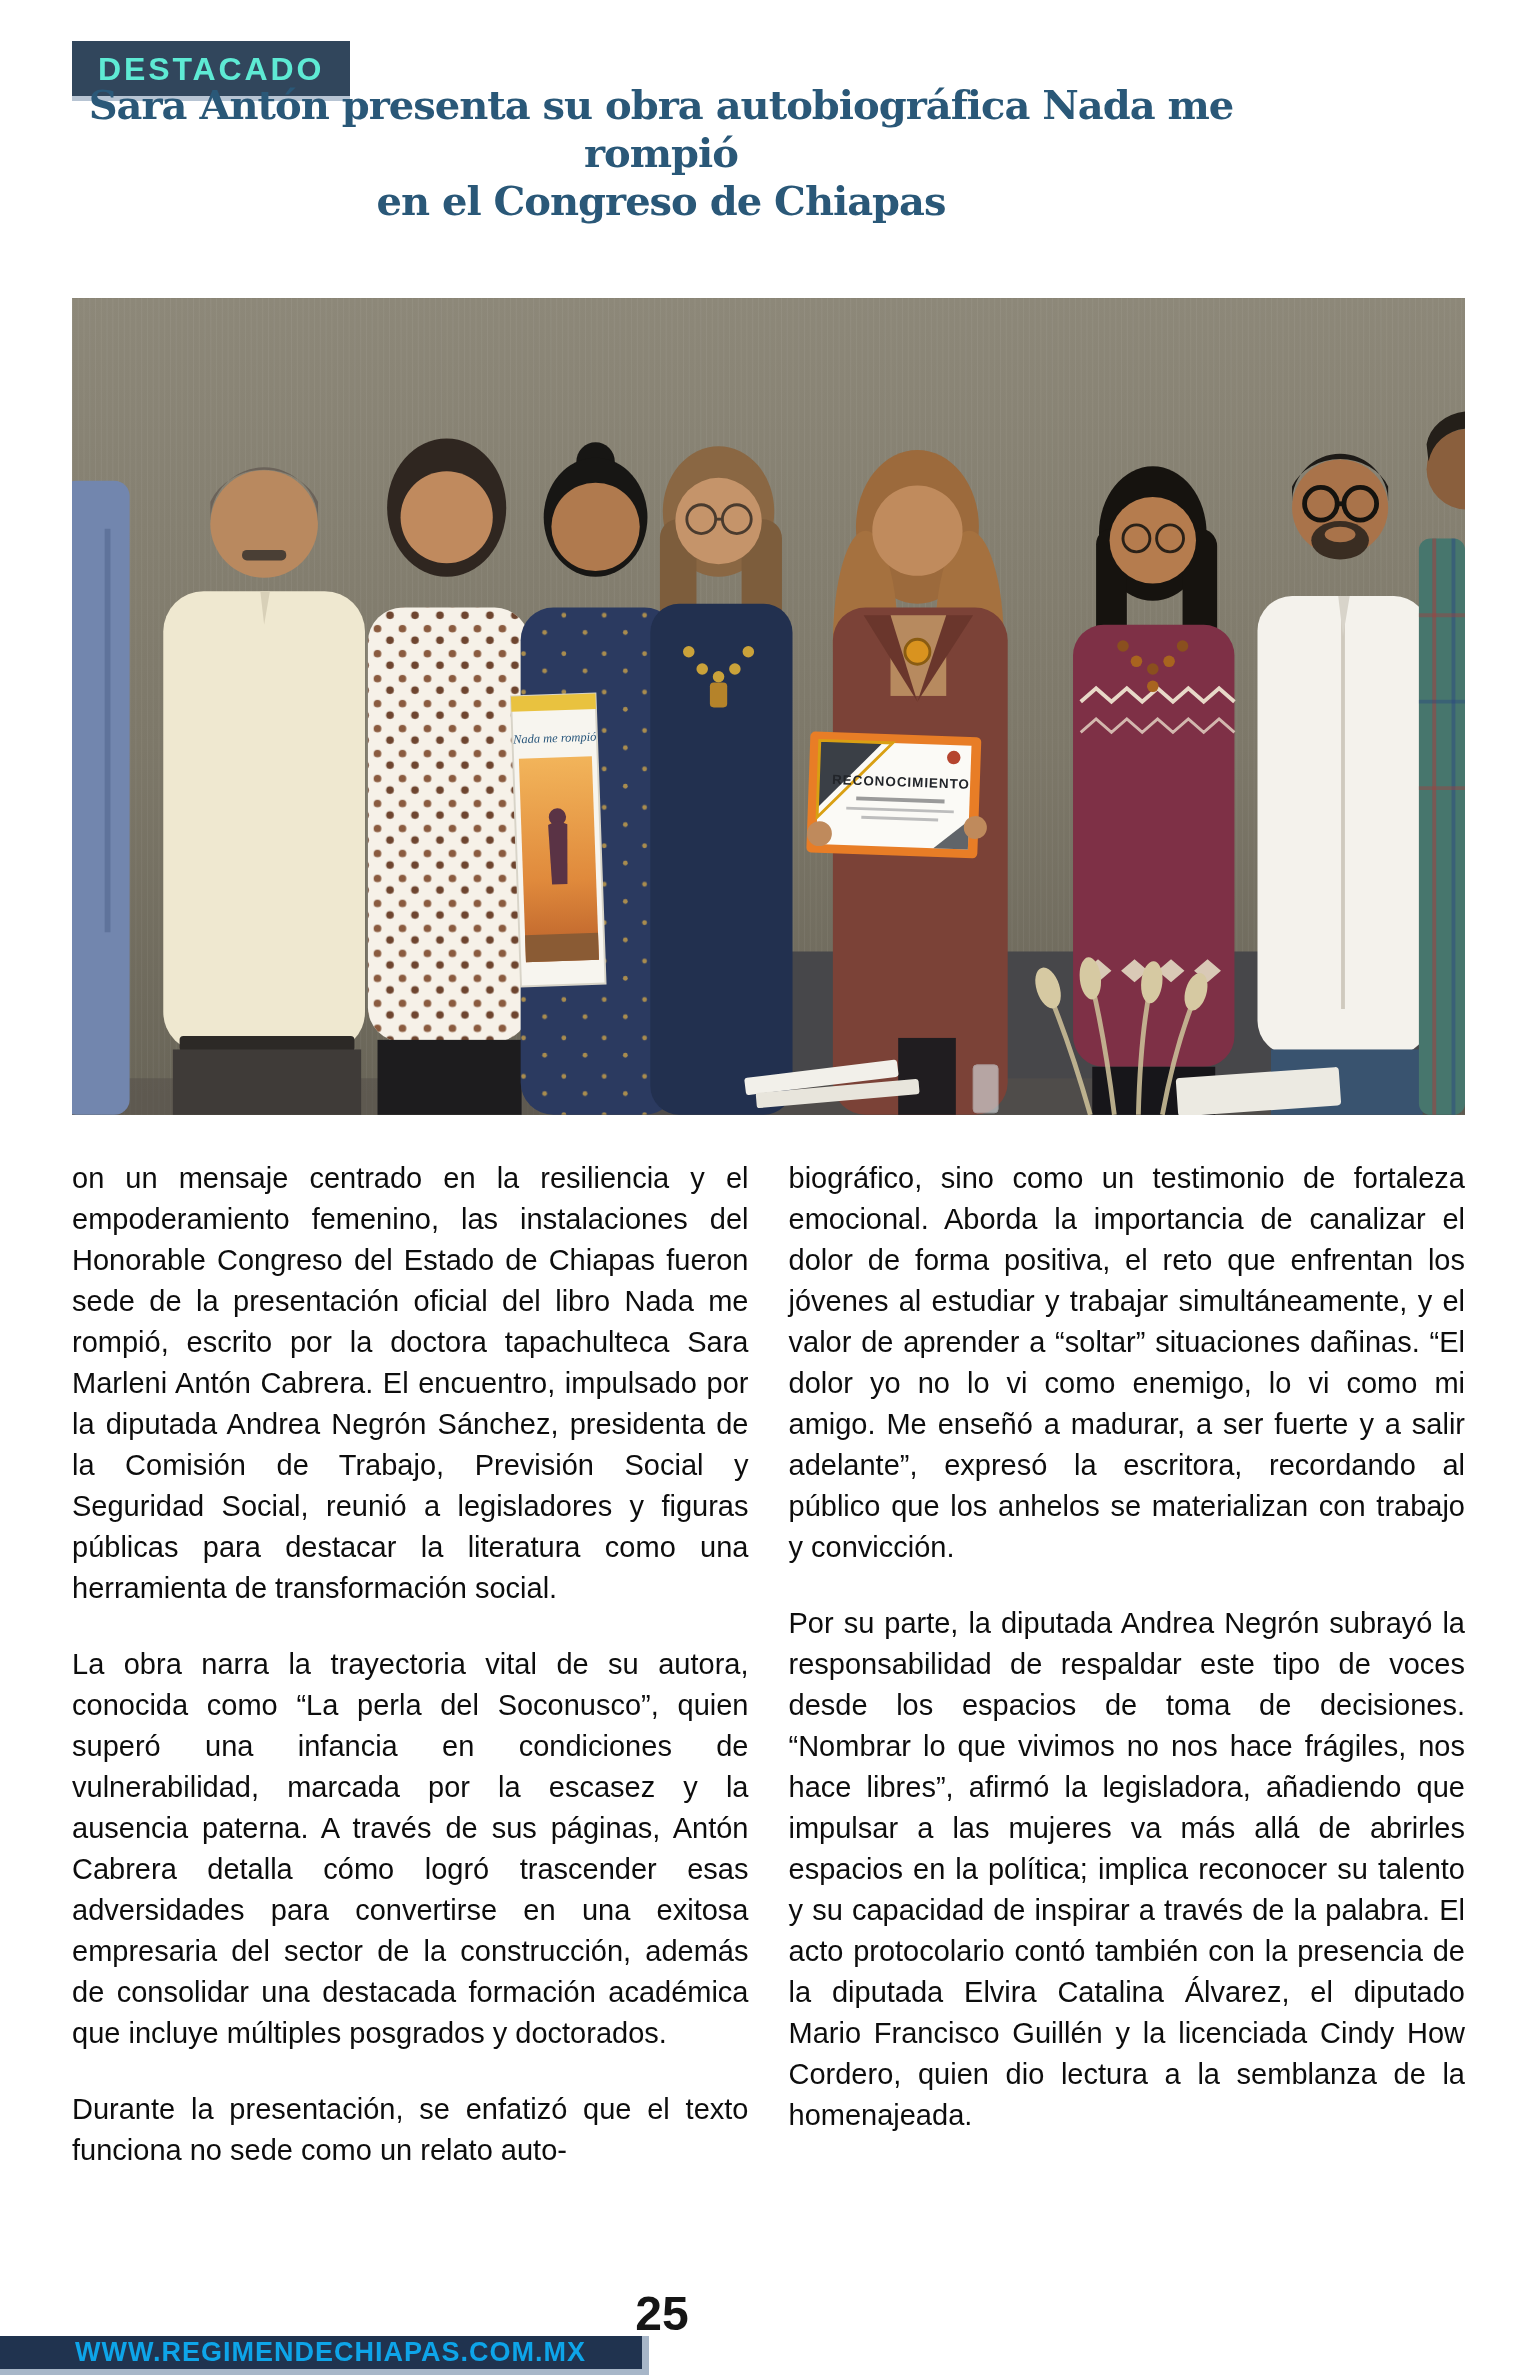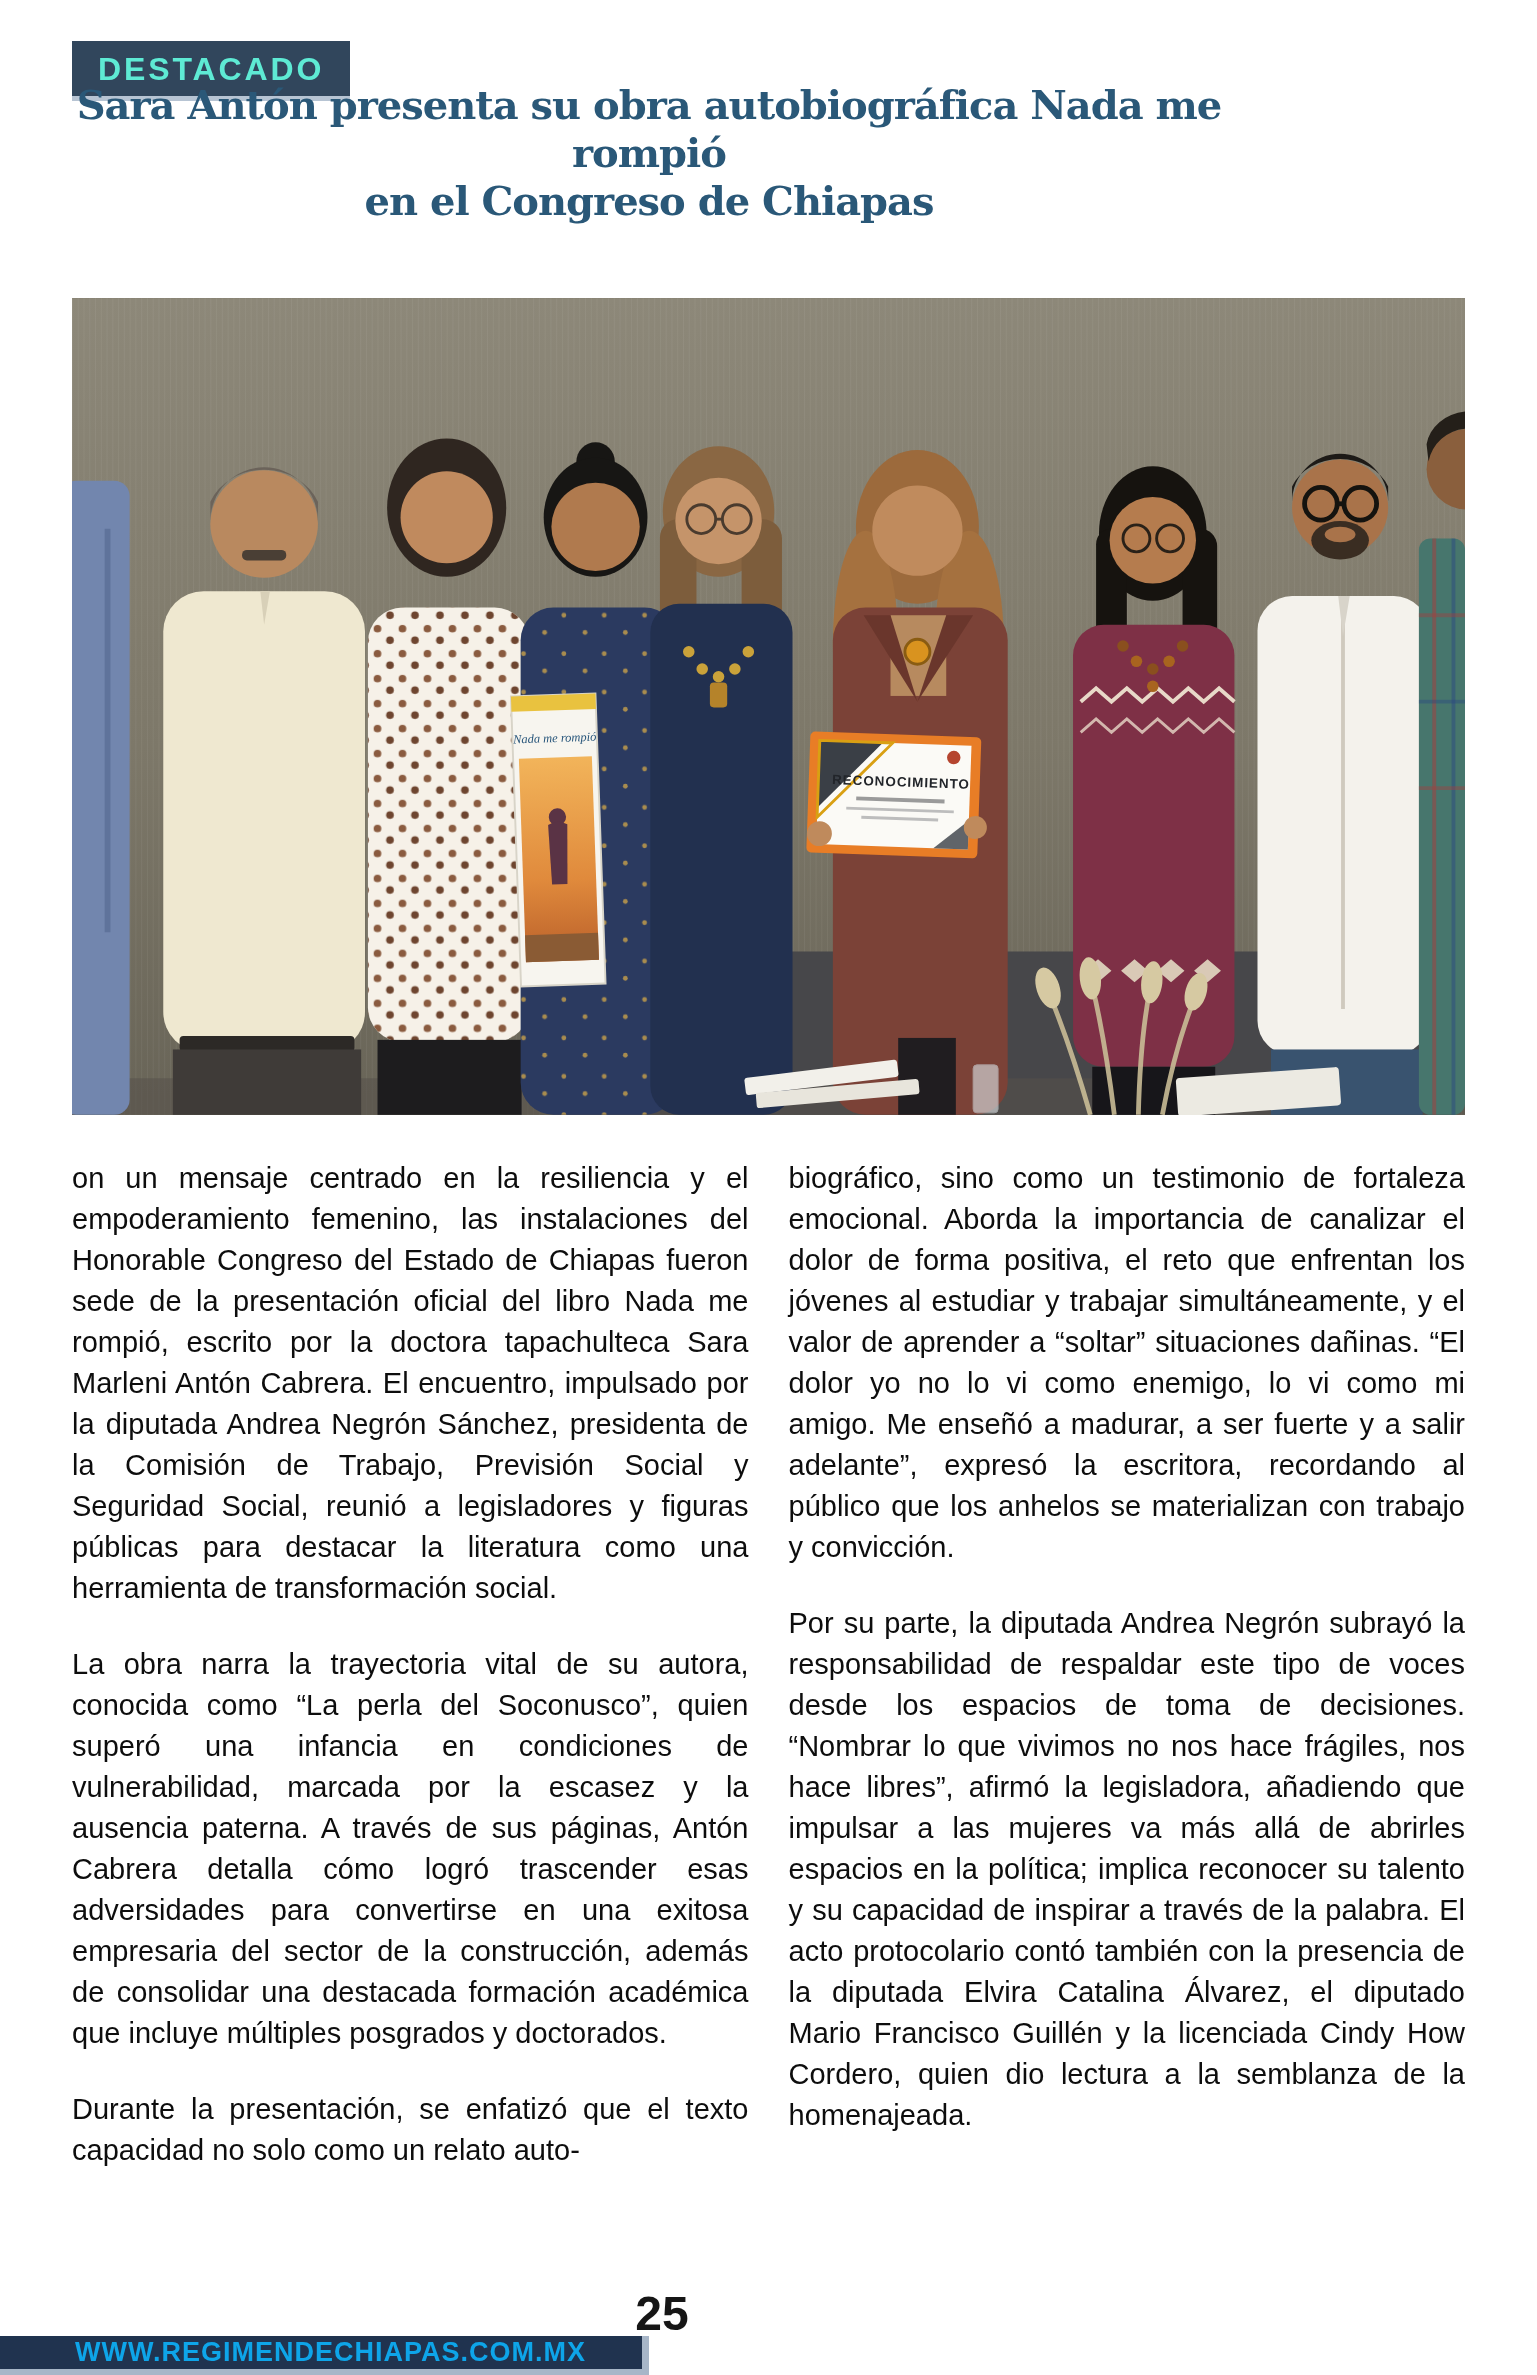--- a/index.html
+++ b/index.html
@@ -3,21 +3,21 @@
 <meta charset="utf-8">
 <style>
   html,body{margin:0;padding:0;background:#ffffff;}
   #page{position:relative;width:1537px;height:2376px;background:#ffffff;overflow:hidden;
         font-family:"Liberation Sans",sans-serif;}
 
   .badge{position:absolute;left:72px;top:41px;background:#31465c;color:#5eead4;
          font-weight:700;font-size:32px;letter-spacing:2.9px;padding:9.6px 26px 8.6px 26px;
          border-bottom:5.8px solid #b7c4d3;}
 
-  .headline{position:absolute;left:0;top:81px;width:1298px;margin:0;text-align:center;
+  .headline{position:absolute;left:12px;top:81px;width:1298px;margin:0;text-align:center;
             font-family:"DejaVu Serif","Liberation Serif",serif;font-weight:700;
             color:#2a5878;font-size:40px;line-height:48px;letter-spacing:-1px;}
   .headline span{display:block;}
 
   .photo{position:absolute;left:72px;top:298px;width:1393px;height:817px;overflow:hidden;
          background:#7d7869;}
   .photo svg{display:block;}
 
   .columns{position:absolute;left:72px;top:1158px;width:1393px;display:flex;gap:40px;}
   .col{flex:1;}
@@ -231,21 +231,21 @@
         <ellipse cx="1124" cy="712" rx="11" ry="22" fill="#d6c9a2" transform="rotate(6 1124 712)"></ellipse>
         <ellipse cx="1170" cy="722" rx="11" ry="20" fill="#d6c9a2" transform="rotate(16 1170 722)"></ellipse>
       </g>
     </svg>
   </div>
 
   <div class="columns">
     <div class="col">
       <p>on un mensaje centrado en la resiliencia y el empoderamiento femenino, las instalaciones del Honorable Congreso del Estado de Chiapas fueron sede de la presentación oficial del libro Nada me rompió, escrito por la doctora tapachulteca Sara Marleni Antón Cabrera. El encuentro, impulsado por la diputada Andrea Negrón Sánchez, presidenta de la Comisión de Trabajo, Previsión Social y Seguridad Social, reunió a legisladores y figuras públicas para destacar la literatura como una herramienta de transformación social.</p>
       <p>La obra narra la trayectoria vital de su autora, conocida como “La perla del Soconusco”, quien superó una infancia en condiciones de vulnerabilidad, marcada por la escasez y la ausencia paterna. A través de sus páginas, Antón Cabrera detalla cómo logró trascender esas adversidades para convertirse en una exitosa empresaria del sector de la construcción, además de consolidar una destacada formación académica que incluye múltiples posgrados y doctorados.</p>
-      <p>Durante la presentación, se enfatizó que el texto capacidad no solo como un relato auto-</p>
+      <p>Durante la presentación, se enfatizó que el texto funciona no sede como un relato auto-</p>
     </div>
     <div class="col">
       <p>biográfico, sino como un testimonio de fortaleza emocional. Aborda la importancia de canalizar el dolor de forma positiva, el reto que enfrentan los jóvenes al estudiar y trabajar simultáneamente, y el valor de aprender a “soltar” situaciones dañinas. “El dolor yo no lo vi como enemigo, lo vi como mi amigo. Me enseñó a madurar, a ser fuerte y a salir adelante”, expresó la escritora, recordando al público que los anhelos se materializan con trabajo y convicción.</p>
       <p>Por su parte, la diputada Andrea Negrón subrayó la responsabilidad de respaldar este tipo de voces desde los espacios de toma de decisiones. “Nombrar lo que vivimos no nos hace frágiles, nos hace libres”, afirmó la legisladora, añadiendo que impulsar a las mujeres va más allá de abrirles espacios en la política; implica reconocer su talento y su capacidad de inspirar a través de la palabra. El acto protocolario contó también con la presencia de la diputada Elvira Catalina Álvarez, el diputado Mario Francisco Guillén y la licenciada Cindy How Cordero, quien dio lectura a la semblanza de la homenajeada.</p>
     </div>
   </div>
 
   <div class="page-number">25</div>
 
   <div class="footer-bar">

